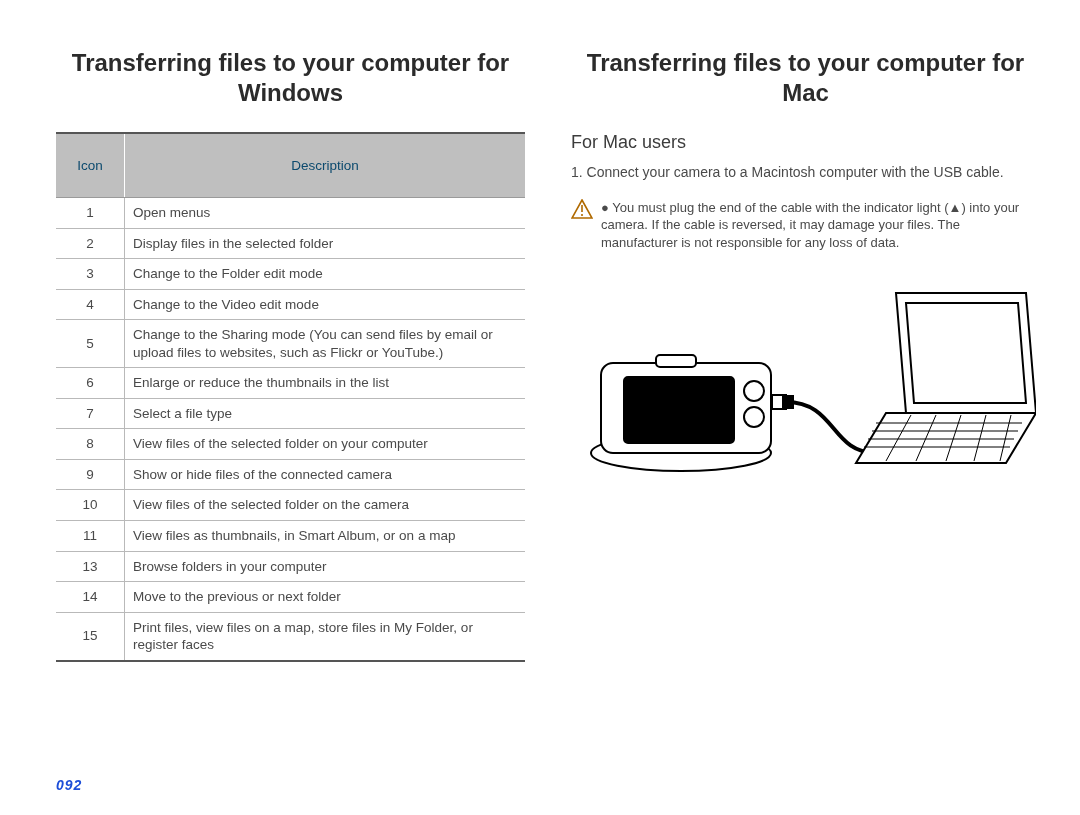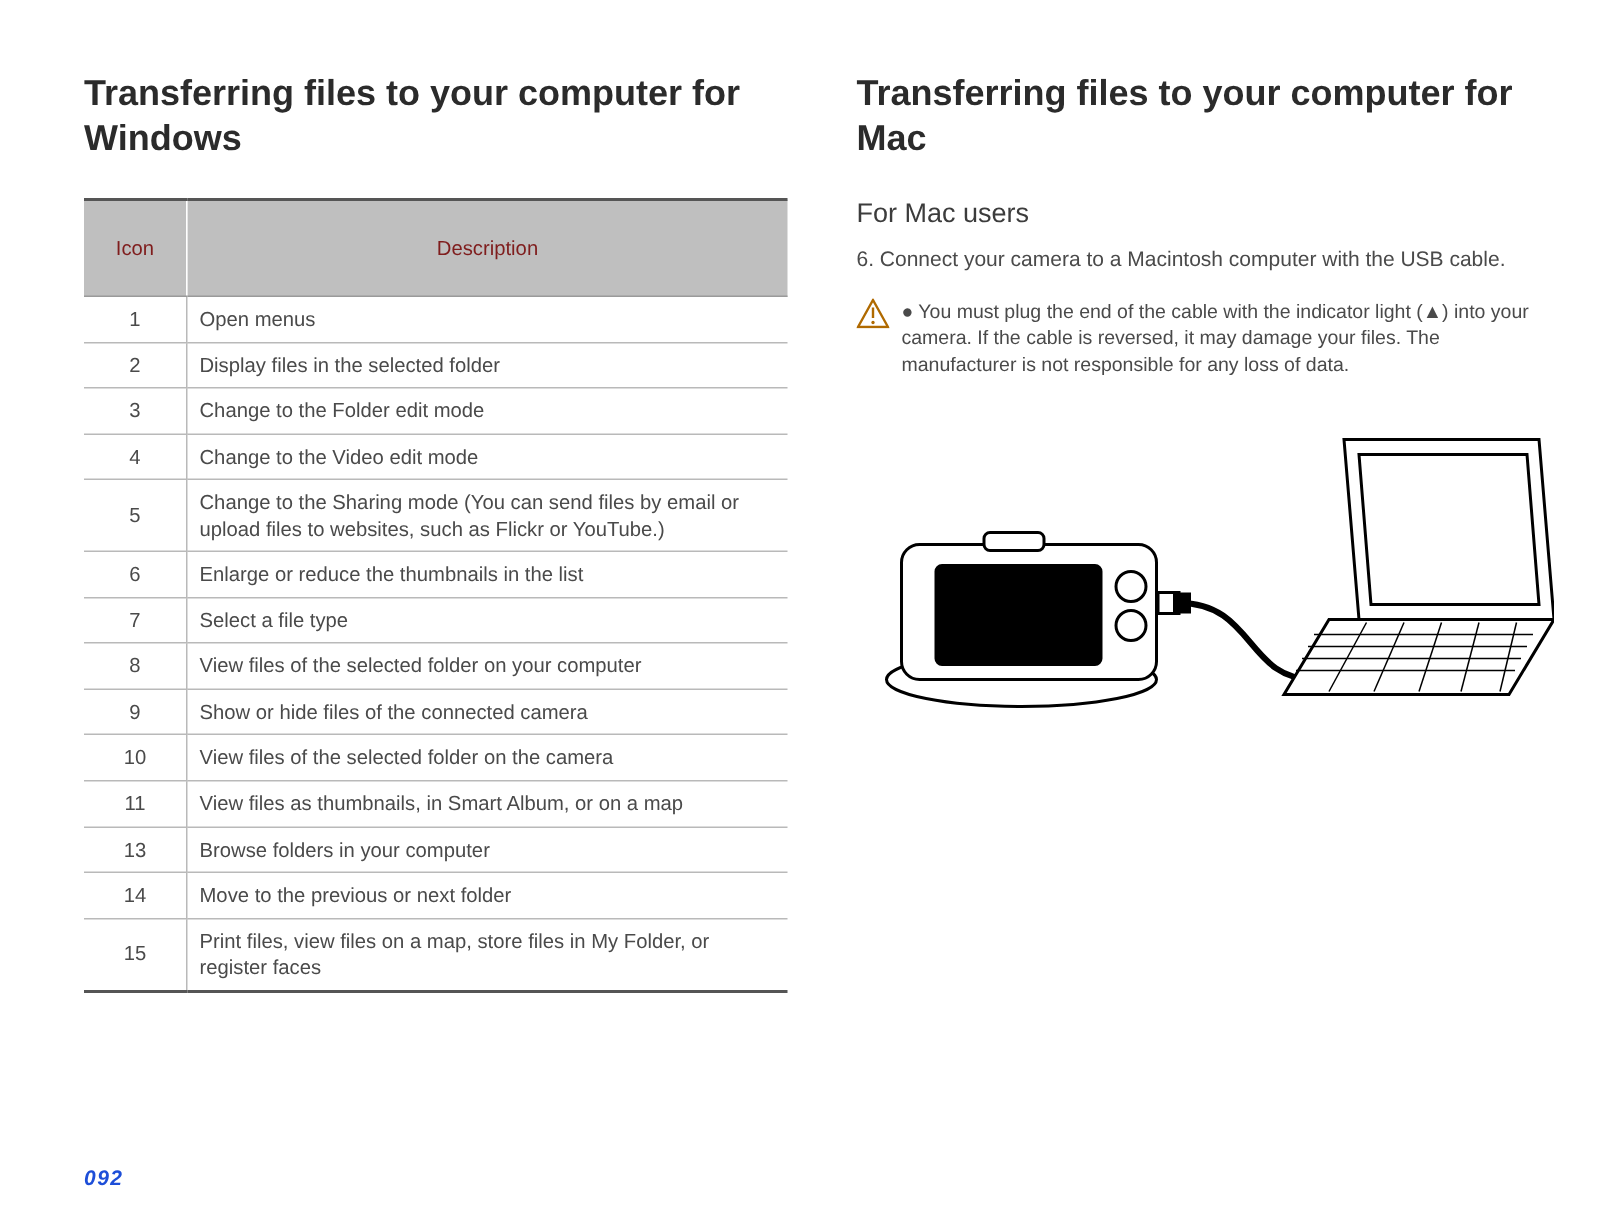--- a/index.html
+++ b/index.html
@@ -23,20 +23,21 @@
   .col{
     flex:1;
     min-width:0;
   }
   h1{
     font-size:24px;
     font-weight:bold;
     color:#2b2b2b;
     margin:0 0 24px 0;
     line-height:1.25;
+    text-align:center;
   }
   h2{
     font-size:18px;
     font-weight:normal;
     color:#3c3c3c;
     margin:16px 0 10px 0;
   }
   .para{
     font-size:14px;
     line-height:1.35;
@@ -55,21 +56,21 @@
   }
   .note-icon svg{display:block}
   table.icon-table{
     border-collapse:collapse;
     width:100%;
     font-size:13.5px;
     color:#4a4a4a;
   }
   table.icon-table th{
     background:#bfbfbf;
-    color:#7f1d1d;
+    color:#0c4a6e;
     font-weight:normal;
     padding:24px 8px;
     border-top:2px solid #555;
     border-bottom:1px solid #9a9a9a;
   }
   table.icon-table th.c-icon{
     width:52px;
     text-align:center;
     border-right:1px solid #fff;
   }
@@ -176,21 +177,21 @@
               <td class="c-icon">15</td>
               <td>Print files, view files on a map, store files in My Folder, or register faces</td>
             </tr>
         </tbody>
       </table>
     </div>
 
     <div class="col">
       <h1>Transferring files to your computer for Mac</h1>
       <h2>For Mac users</h2>
-      <p class="step">6. Connect your camera to a Macintosh computer with the USB cable.</p>
+      <p class="step">1. Connect your camera to a Macintosh computer with the USB cable.</p>
 
       <div class="note">
         <span class="note-icon">
           <svg width="22" height="20" viewBox="0 0 22 20">
             <polygon points="11,1 21,19 1,19" fill="none" stroke="#b06a00" stroke-width="1.6"></polygon>
             <line x1="11" y1="6" x2="11" y2="13" stroke="#b06a00" stroke-width="1.6"></line>
             <circle cx="11" cy="16" r="1.1" fill="#b06a00"></circle>
           </svg>
         </span>
         <div>

